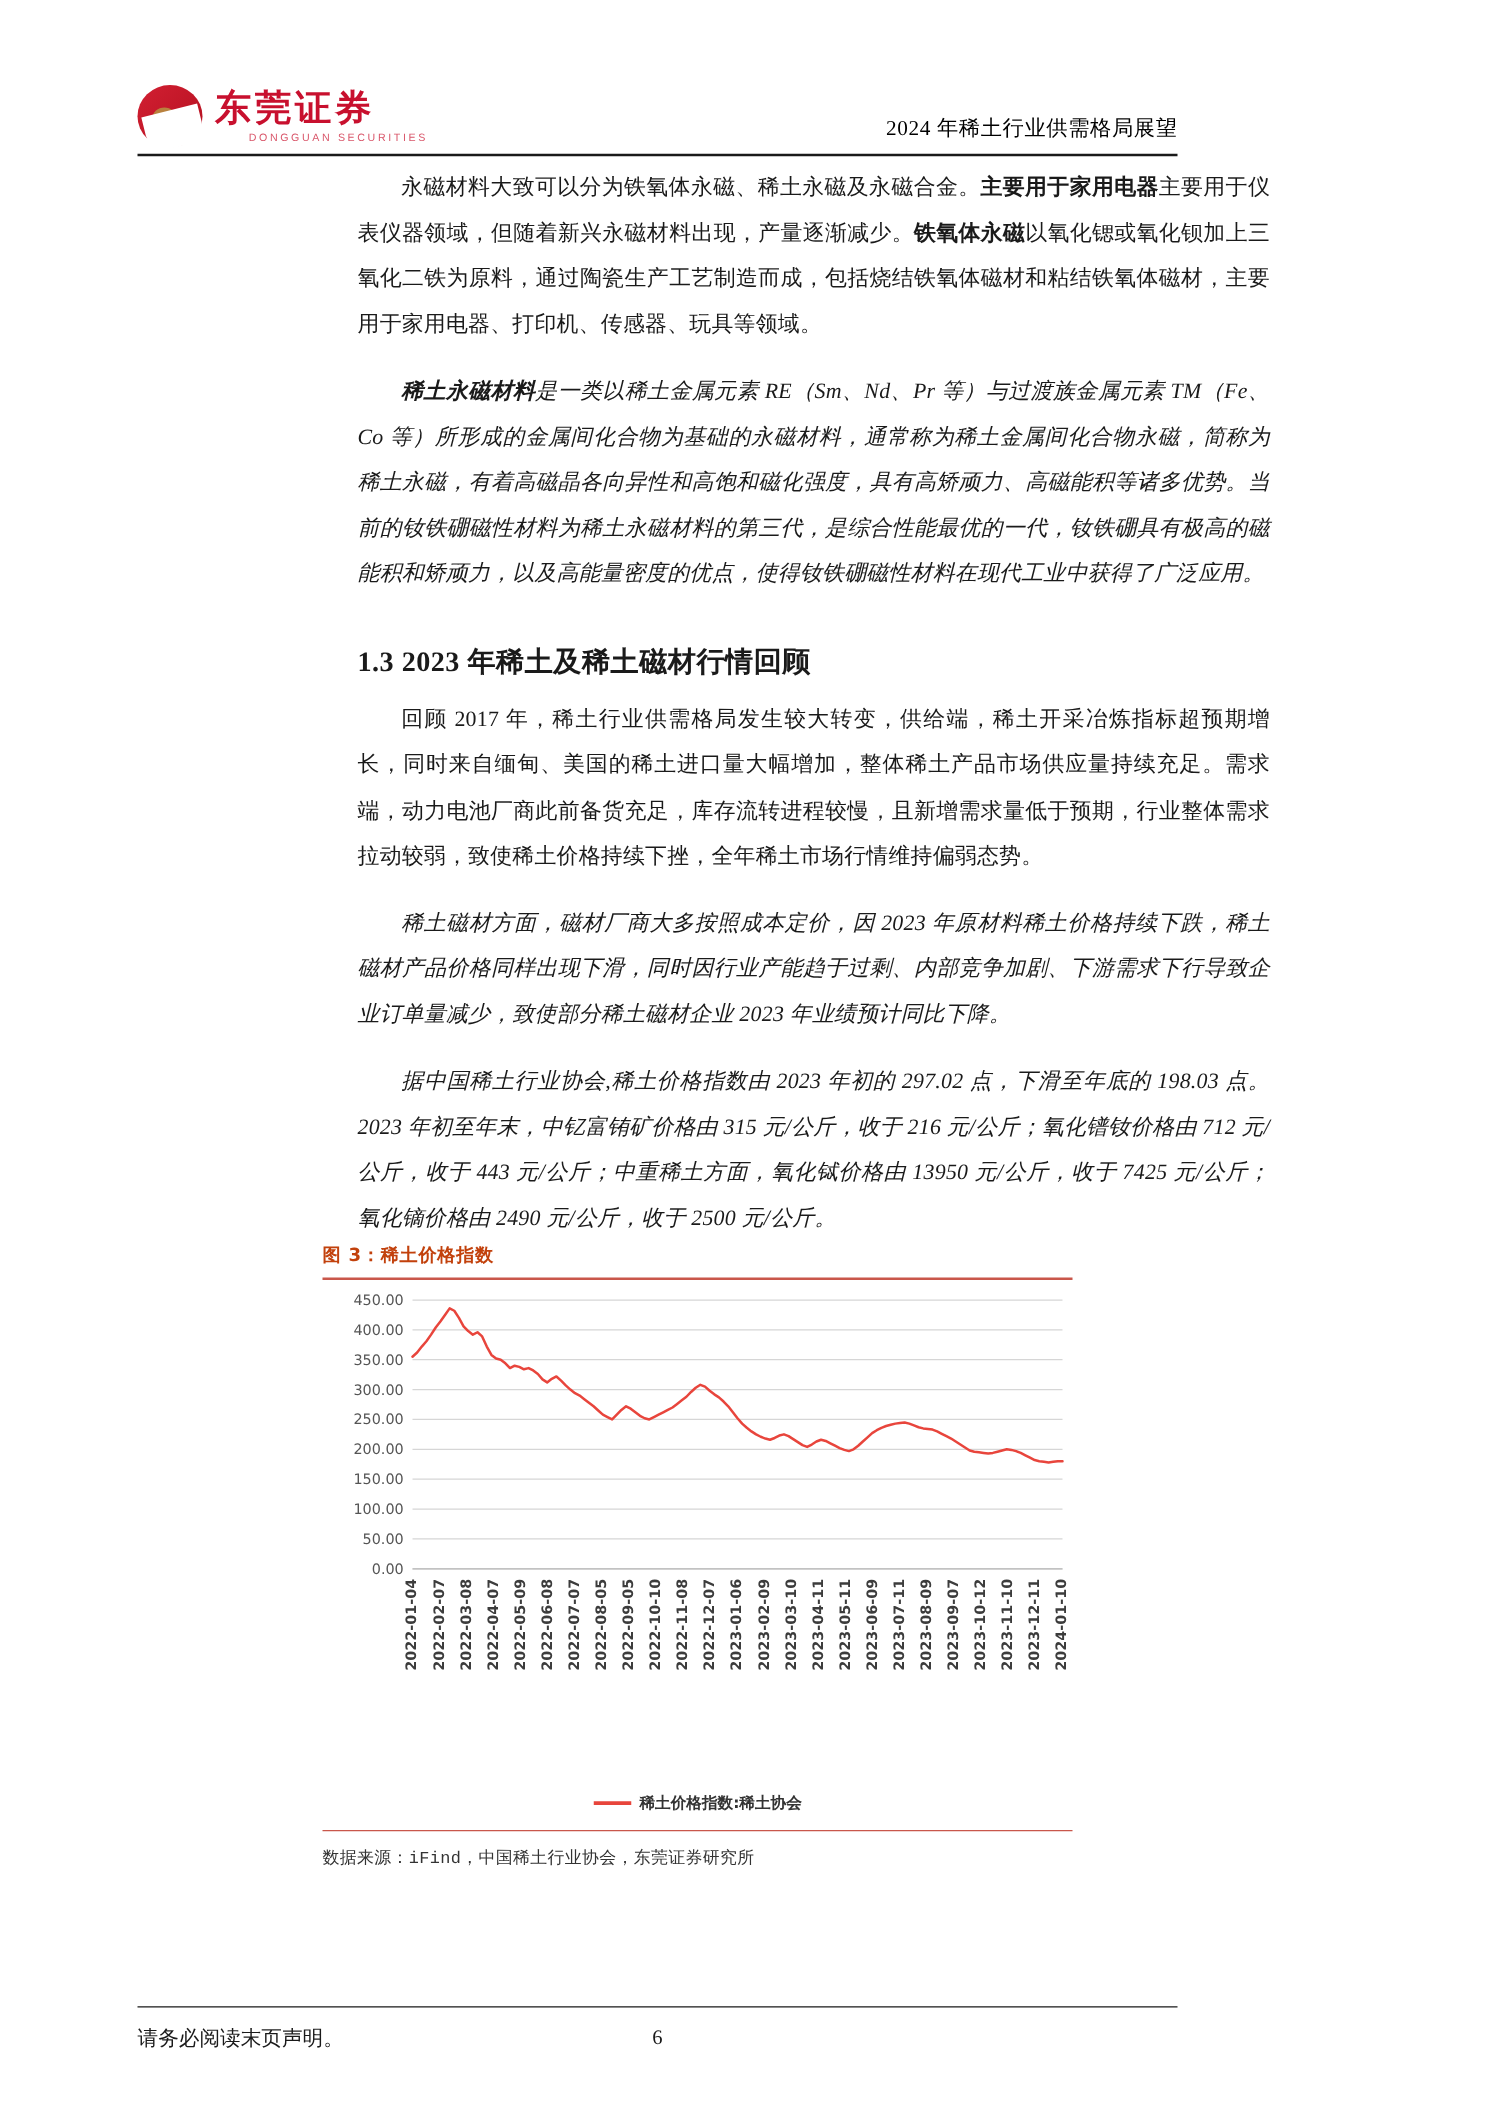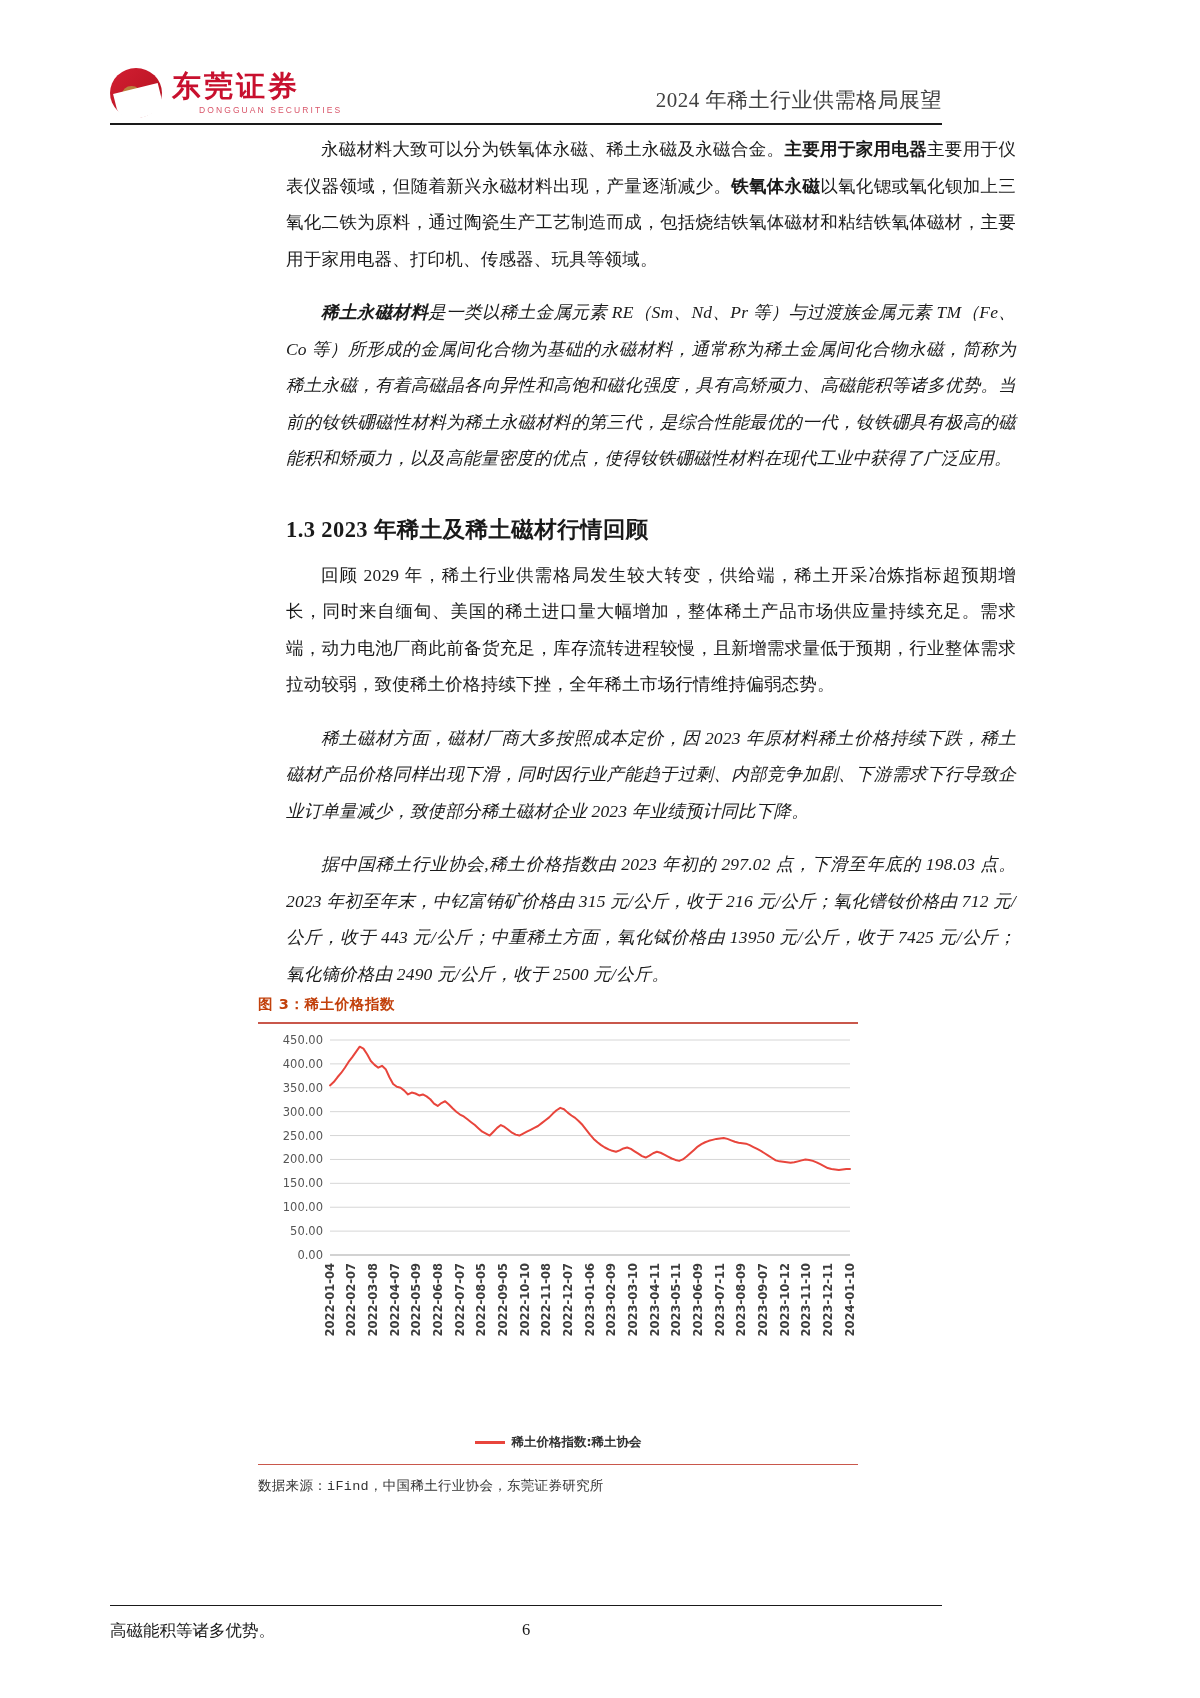--- a/index.html
+++ b/index.html
@@ -84,22 +84,22 @@
   }
   .brand-en {
     font-family: "Liberation Sans", sans-serif;
     font-size: 8.5px;
     color: #d9566a;
     letter-spacing: 2.1px;
     margin-top: 5px;
     padding-left: 27px;
   }
   .header-title {
-    font-size: 21px;
-    color: #404040;
+    font-size: 17px;
+    color: #000000;
     padding-bottom: 6px;
     letter-spacing: .5px;
   }
   .header-rule {
     position: absolute;
     top: 123px;
     left: 110px;
     right: 110px;
     height: 2px;
     background: #1a1a1a;
@@ -257,21 +257,21 @@
       </div>
     </div>
     <div class="header-title">2024 年稀土行业供需格局展望</div>
   </div>
   <div class="header-rule"></div>
 
   <div class="content">
     <p class="para" id="p1"><span>永磁材料大致可以分为铁氧体永磁、稀土永磁及永磁合金。</span><b>主要用于家用电器</b><span>主要用于仪表仪器领域，但随着新兴永磁材料出现，产量逐渐减少。</span><b>铁氧体永磁</b><span>以氧化锶或氧化钡加上三氧化二铁为原料，通过陶瓷生产工艺制造而成，包括烧结铁氧体磁材和粘结铁氧体磁材，主要用于家用电器、打印机、传感器、玩具等领域。</span></p>
     <p class="para" id="p2"><b>稀土永磁材料</b><span>是一类以稀土金属元素 RE（Sm、Nd、Pr 等）与过渡族金属元素 TM（Fe、Co 等）所形成的金属间化合物为基础的永磁材料，通常称为稀土金属间化合物永磁，简称为稀土永磁，有着高磁晶各向异性和高饱和磁化强度，具有高矫顽力、高磁能积等诸多优势。当前的钕铁硼磁性材料为稀土永磁材料的第三代，是综合性能最优的一代，钕铁硼具有极高的磁能积和矫顽力，以及高能量密度的优点，使得钕铁硼磁性材料在现代工业中获得了广泛应用。</span></p>
     <h2 class="section-heading">1.3  2023 年稀土及稀土磁材行情回顾</h2>
-    <p class="para" id="p3"><span>回顾 2029 年，稀土行业供需格局发生较大转变，供给端，稀土开采冶炼指标超预期增长，同时来自缅甸、美国的稀土进口量大幅增加，整体稀土产品市场供应量持续充足。需求端，动力电池厂商此前备货充足，库存流转进程较慢，且新增需求量低于预期，行业整体需求拉动较弱，致使稀土价格持续下挫，全年稀土市场行情维持偏弱态势。</span></p>
+    <p class="para" id="p3"><span>回顾 2017 年，稀土行业供需格局发生较大转变，供给端，稀土开采冶炼指标超预期增长，同时来自缅甸、美国的稀土进口量大幅增加，整体稀土产品市场供应量持续充足。需求端，动力电池厂商此前备货充足，库存流转进程较慢，且新增需求量低于预期，行业整体需求拉动较弱，致使稀土价格持续下挫，全年稀土市场行情维持偏弱态势。</span></p>
     <p class="para" id="p4"><span>稀土磁材方面，磁材厂商大多按照成本定价，因 2023 年原材料稀土价格持续下跌，稀土磁材产品价格同样出现下滑，同时因行业产能趋于过剩、内部竞争加剧、下游需求下行导致企业订单量减少，致使部分稀土磁材企业 2023 年业绩预计同比下降。</span></p>
     <p class="para" id="p5"><span>据中国稀土行业协会,稀土价格指数由 2023 年初的 297.02 点，下滑至年底的 198.03 点。2023 年初至年末，中钇富铕矿价格由 315 元/公斤，收于 216 元/公斤；氧化镨钕价格由 712 元/公斤，收于 443 元/公斤；中重稀土方面，氧化铽价格由 13950 元/公斤，收于 7425 元/公斤；氧化镝价格由 2490 元/公斤，收于 2500 元/公斤。</span></p>
   </div>
 
   <div class="figure">
     <div class="fig-title">图 3：稀土价格指数</div>
     <div class="fig-rule"></div>
 
     <div class="chart-area">
       <svg class="chart-svg" id="chart-svg" width="600" height="400" viewBox="0 0 600 400">
@@ -329,17 +329,17 @@
       <span class="legend-swatch"></span>
       <span class="legend-label">稀土价格指数:稀土协会</span>
     </div>
 
     <div class="fig-rule-bottom"></div>
     <div class="fig-source">数据来源：iFind，中国稀土行业协会，东莞证券研究所</div>
   </div>
 
   <div class="footer-rule"></div>
   <div class="footer">
-    <span class="footer-note">高磁能积等诸多优势。</span>
+    <span class="footer-note">请务必阅读末页声明。</span>
     <span class="footer-page">6</span>
   </div>
 
 </div>
 
 </body></html>

